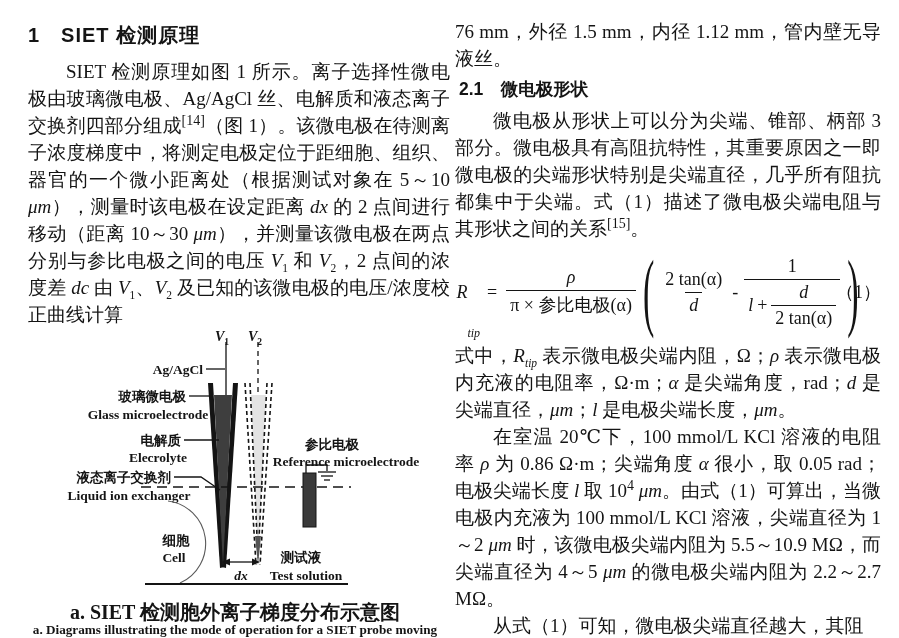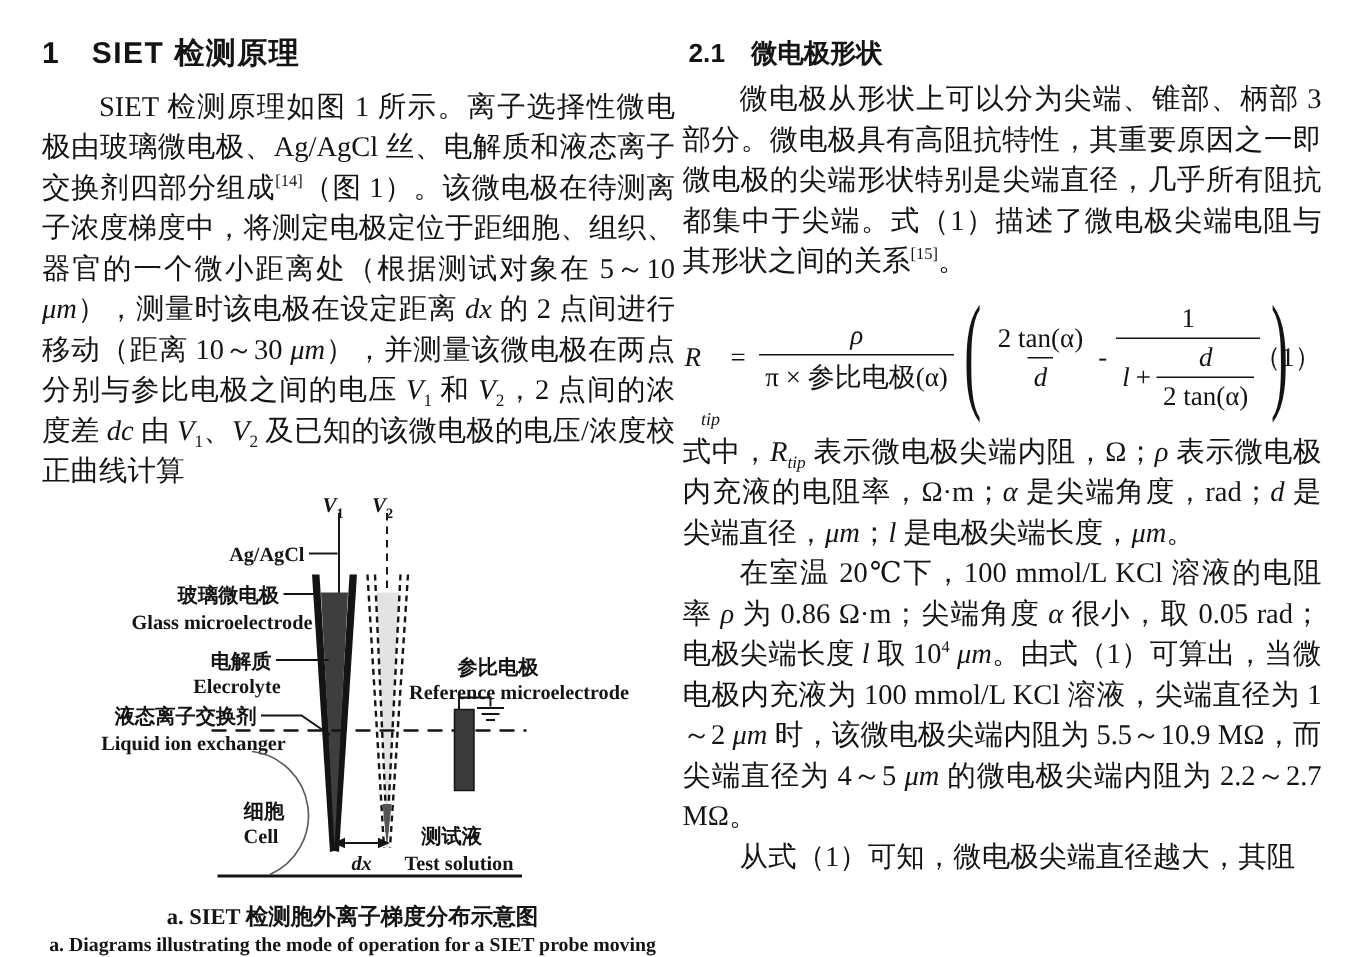--- a/index.html
+++ b/index.html
@@ -20,28 +20,28 @@
   h2.sec {
     font-family:"Liberation Sans","DejaVu Sans",sans-serif;
     font-size:17.5px; font-weight:bold; line-height:27px; margin:4px;
   }
   p.body {
     font-size:19px; line-height:27px; text-align:justify;
     text-justify:inter-ideograph;
   }
   .indent { text-indent:2em; }
   .f-i    { font-style:italic; }
-  .f-sup  { vertical-align:super; font-size:11px; line-height:0; }
+  .f-sup  { vertical-align:super; font-size:14px; line-height:0; }
   .f-sub  { vertical-align:sub;   font-size:11.5px; line-height:0; }
   .f-isub { vertical-align:sub;   font-size:11.5px; line-height:0; font-style:italic; }
 
   figure.fig { margin:0; }
   .fig-svg { display:block; margin-left:-13px; }
   .fig-caps { width:440px; margin-left:-13px; text-align:center; }
-  .cap-cn { font-size:15px; font-weight:bold; line-height:20px; margin-top:2px; }
+  .cap-cn { font-size:20px; font-weight:bold; line-height:20px; margin-top:2px; }
   .cap-en { font-size:13.2px; font-weight:600; line-height:16.5px; white-space:nowrap; }
 
   
   .k        { stroke:#141414; stroke-width:1.3; fill:none; }
   .kthick   { stroke:#141414; stroke-width:2;   fill:none; }
   .dash1    { stroke-dasharray:4,3;  stroke-width:1.6; }
   .dash2    { stroke-dasharray:5,4; }
   .dashmain { stroke-dasharray:10,6; stroke-width:1.6; }
   .cellarc  { stroke:#5a5a5a; stroke-width:1.1; fill:none; }
   .flab-cn  { font:bold 13.5px "Liberation Serif","DejaVu Serif",serif; fill:#141414; }
@@ -134,20 +134,21 @@
 
     <div class="fig-caps">
       <div class="cap-cn">a. SIET 检测胞外离子梯度分布示意图</div>
       <div class="cap-en">a. Diagrams illustrating the mode of operation for a SIET probe moving</div>
       <div class="cap-en">through a gradient</div>
     </div>
   </figure>
 </div>
 
 <div class="col col-right">
+  <p class="body"><span>76 mm，外径 1.5 mm，内径 1.12 mm，管内壁无导液丝。</span></p>
   <h2 class="sec">2.1　微电极形状</h2>
   <p class="body indent"><span>微电极从形状上可以分为尖端、锥部、柄部 3 部分。微电极具有高阻抗特性，其重要原因之一即微电极的尖端形状特别是尖端直径，几乎所有阻抗都集中于尖端。式（1）描述了微电极尖端电阻与其形状之间的关系</span><span class="f-sup">[15]</span><span>。</span></p>
 
   <div class="equation">
     <span class="eqrow">
       <span class="eqvar">R</span>
         <span class="eqsub">tip</span>
       <span class="eqeq">=</span>
       <span class="frac">
         <span class="num it">ρ</span>

